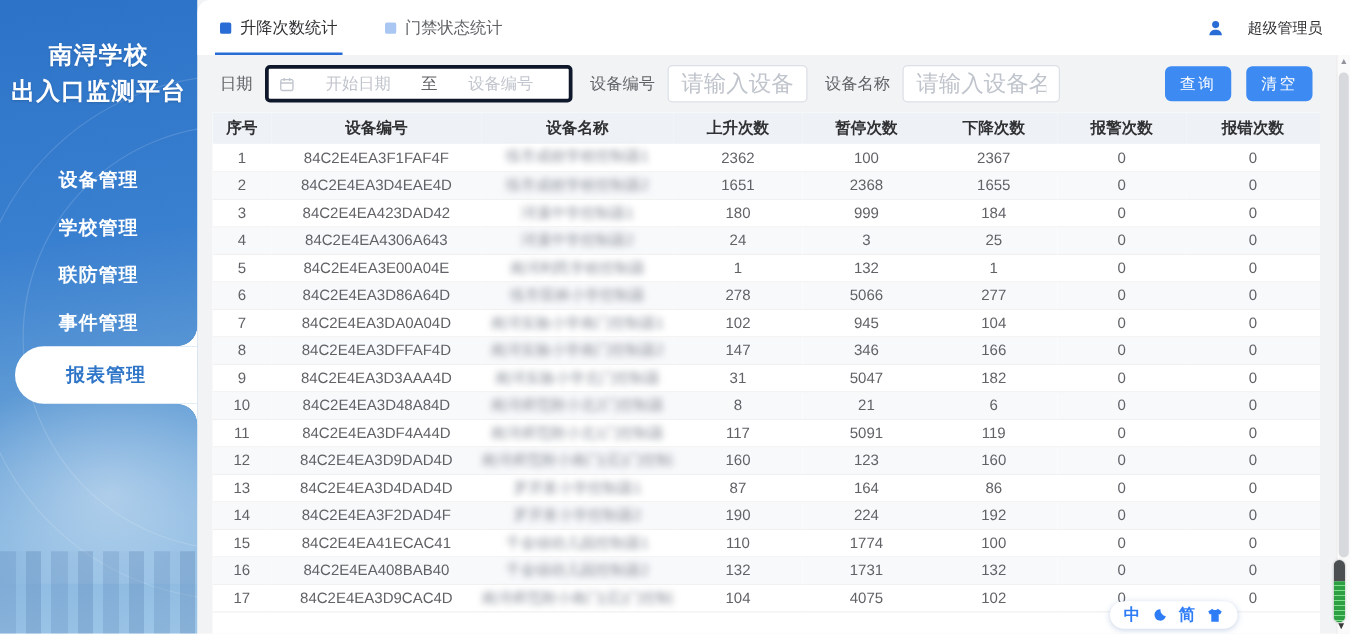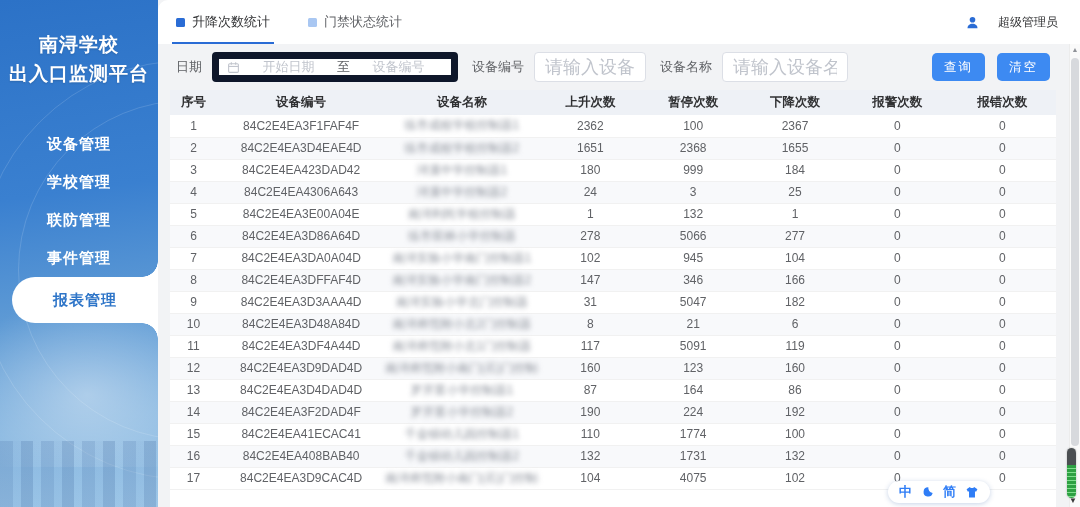--- a/index.html
+++ b/index.html
@@ -38,21 +38,21 @@
   .tab .sq{width:9px;height:9px;border-radius:1.5px;background:#a9c7f2;}
   .tab.active{color:#303133;}
   .tab.active .sq{background:var(--accent);}
   .tab.active::after{content:'';position:absolute;left:-4px;right:-4px;bottom:0;height:2px;background:var(--accent);}
   .user{margin-left:auto;display:flex;align-items:center;gap:18px;padding-right:22px;font-size:12px;color:#303133;cursor:pointer;}
 
   
   .filterbar{display:flex;align-items:center;height:46px;padding-left:18px;position:relative;font-size:13px;color:#606266;}
   .flabel{flex:none;margin-right:10px;}
   .flabel.ml{margin-left:14px;}
-  .date-input{width:246px;height:30px;background:#fff;border:7px solid #0f172a;border-radius:4px;
+  .date-input{width:246px;height:30px;background:#fff;border:3px solid #0f172a;border-radius:4px;
     display:flex;align-items:center;padding:3px 8px;gap:4px;cursor:text;}
   .date-input .ph{flex:1;text-align:center;color:#c0c4cc;font-size:13px;}
   .date-input .sep{color:#606266;}
   .f-input{height:30px;background:#fff;border:1px solid #dcdfe6;border-radius:4px;padding:0 10px;font-size:18px;color:#606266;outline:none;font-family:inherit;}
   .f-input::placeholder{color:#c0c4cc;}
   .f-input.no{width:112px;} .f-input.name{width:126px;}
   .factions{position:absolute;right:30px;top:9px;display:flex;gap:12px;}
   .btn{height:28px;min-width:48px;padding:0 12px;background:var(--btn);color:#fff;border:none;border-radius:5px;
     font-size:12.5px;letter-spacing:2px;cursor:pointer;font-family:inherit;}
 

